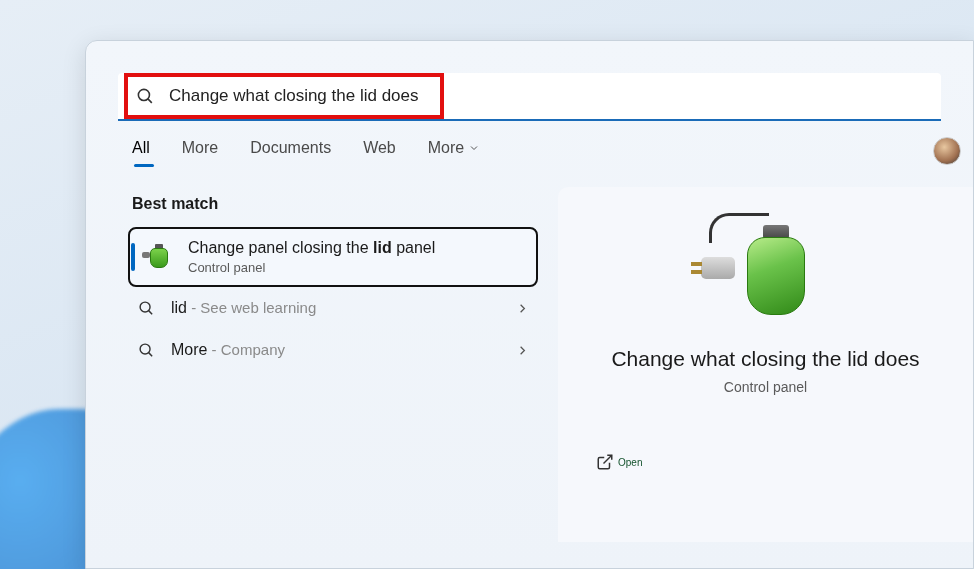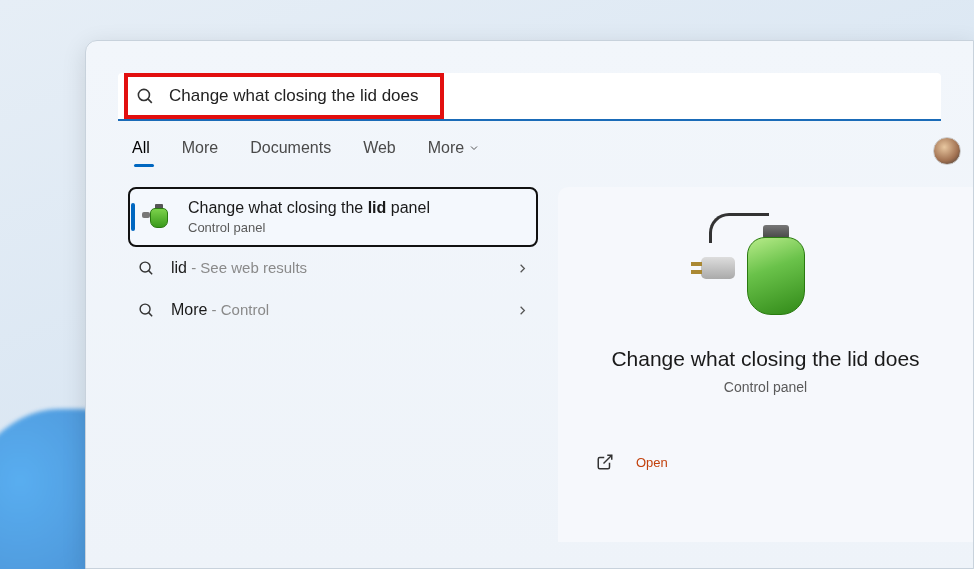--- a/index.html
+++ b/index.html
@@ -213,26 +213,26 @@
   }
   .right-sub {
     font-size: 14px;
     color: #5a5a5a;
     margin-top: 8px;
   }
   .open-row {
     align-self: flex-start;
     display: flex;
     align-items: center;
-    gap: 22px;
+    gap: 4px;
     margin-top: 58px;
     margin-left: 18px;
     cursor: pointer;
-    font-size: 13px;
-    color: #c2410c;
+    font-size: 10px;
+    color: #14532d;
   }
 </style>
 </head>
 <body>
 
 <div class="bg-shape"></div>
 
 <div class="panel">
 
   <div class="searchbar-wrap">
@@ -257,53 +257,54 @@
       <svg width="12" height="12" viewBox="0 0 24 24" fill="none" stroke="#555" stroke-width="2">
           <polyline points="6 9 12 15 18 9"></polyline>
         </svg>
     </div>
     <div class="avatar"></div>
   </div>
 
   <div class="body-cols">
     <div class="left-col">
 
+      <div class="section-h">Best match</div>
 
       <div class="best-card">
         <div class="power-icon-small">
           <div class="cap"></div>
             <div class="body"></div>
             <div class="plug"></div>
         </div>
         <div class="best-text">
           <div class="title">
-            <span>Change what closing the </span><strong>lid</strong><span> panel</span>
+            <span>Change panel closing the </span><strong>lid</strong><span> panel</span>
           </div>
           <div class="sub">Control panel</div>
         </div>
       </div>
 
 
       <div class="web-item">
         <svg width="17" height="17" viewBox="0 0 24 24" fill="none" stroke="#333" stroke-width="2">
             <circle cx="10" cy="10" r="7"></circle>
             <line x1="20" y1="20" x2="15" y2="15"></line>
           </svg>
-        <div class="txt"><span>lid</span><strong></strong><span class="light"> - See web results</span></div>
+        <div class="txt"><span>lid</span><strong></strong><span class="light"> - See web learning</span></div>
         <svg class="chev" width="15" height="15" viewBox="0 0 24 24" fill="none" stroke="#555" stroke-width="2">
             <polyline points="9 6 15 12 9 18"></polyline>
           </svg>
       </div>
 
       <div class="web-item">
         <svg width="17" height="17" viewBox="0 0 24 24" fill="none" stroke="#333" stroke-width="2">
             <circle cx="10" cy="10" r="7"></circle>
             <line x1="20" y1="20" x2="15" y2="15"></line>
           </svg>
-        <div class="txt"><span>More</span><strong></strong><span class="light"> - Control</span></div>
+        <div class="txt"><span>More</span><strong></strong><span class="light"> - Company</span></div>
         <svg class="chev" width="15" height="15" viewBox="0 0 24 24" fill="none" stroke="#555" stroke-width="2">
             <polyline points="9 6 15 12 9 18"></polyline>
           </svg>
       </div>
 
 
     </div>
 
     <div class="right-col">
       <div class="big-icon">

